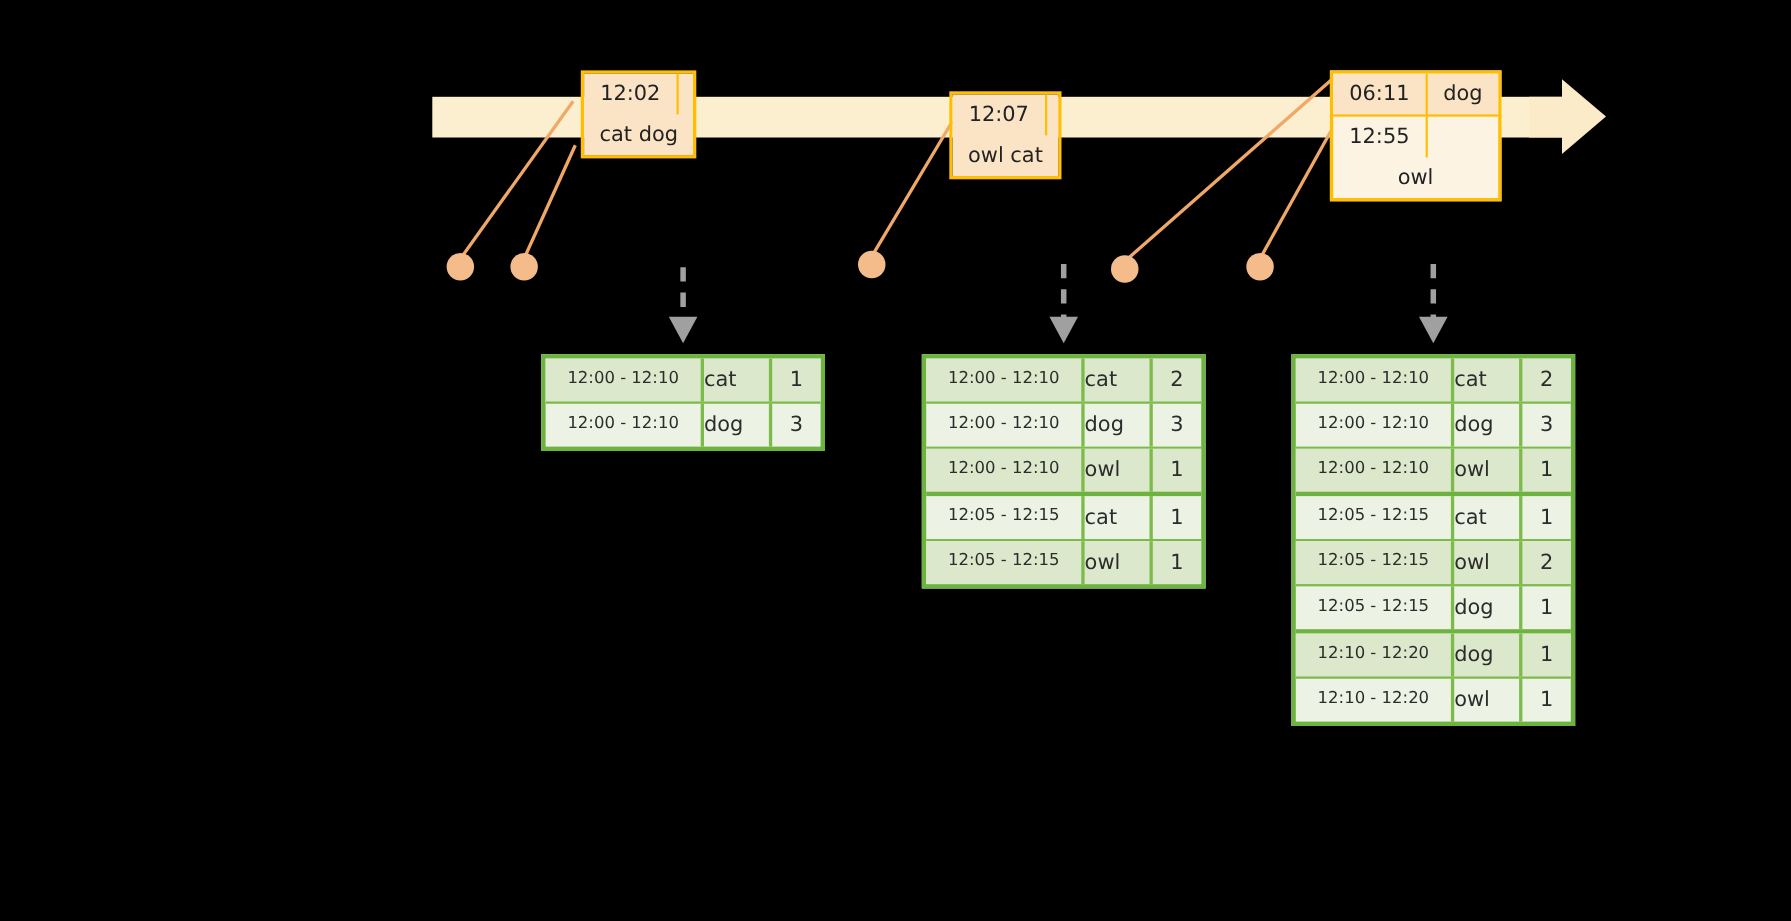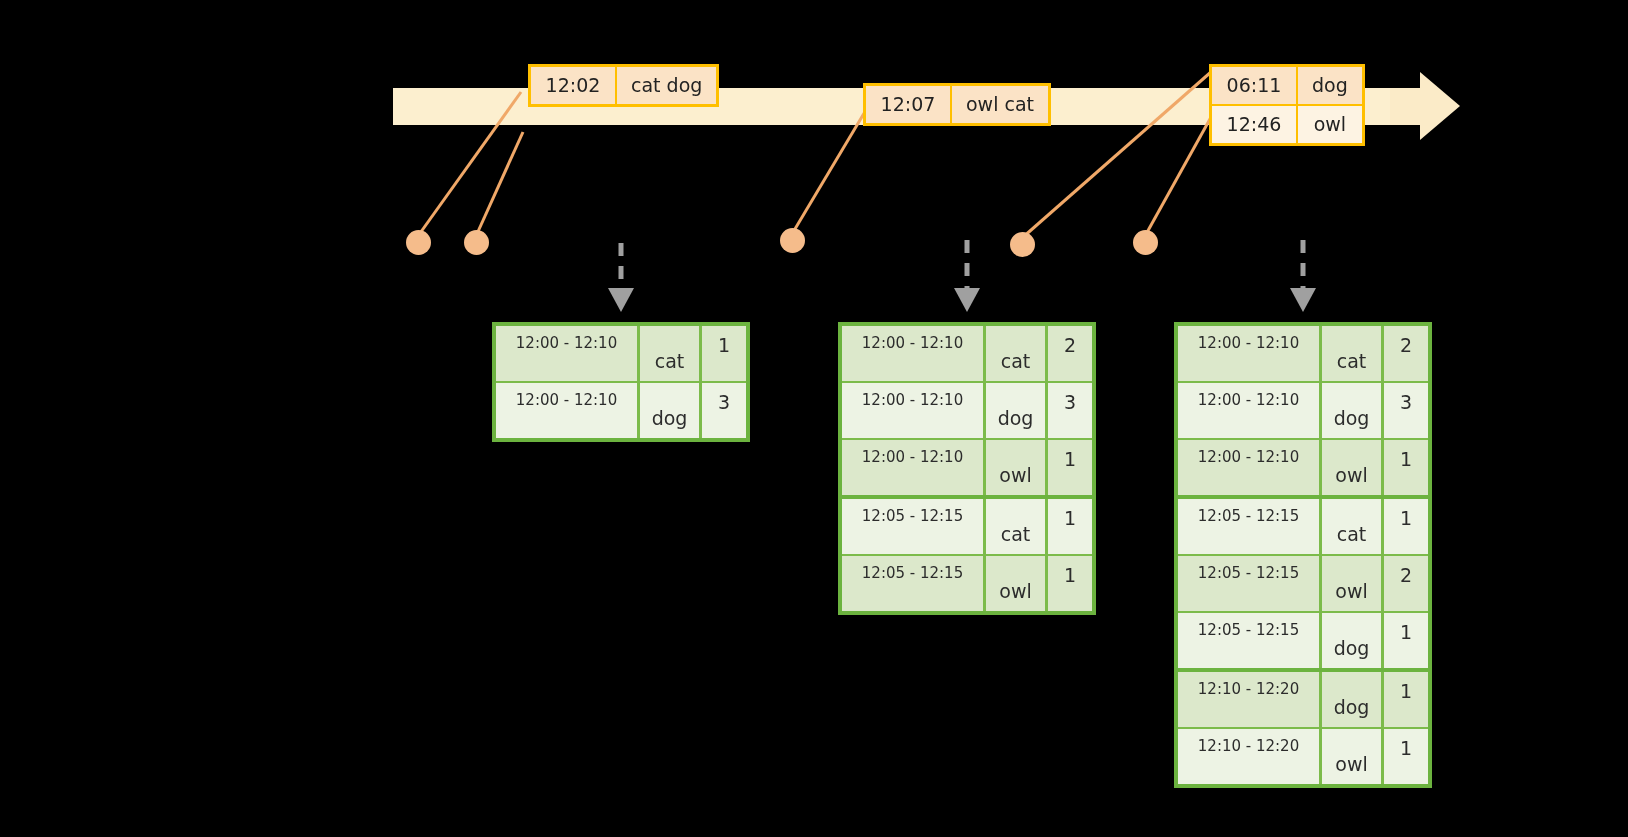--- a/index.html
+++ b/index.html
@@ -52,21 +52,21 @@
     border: 3px solid #FFBF00;
     box-sizing: border-box;
     background: #FDF3E3;
     z-index: 6;
   }
   .event-row {
     display: flex;
     align-items: stretch;
     border-bottom: 2px solid #FFBF00;
   }
-  .event-row:last-child { border-bottom: none; }
+  .event-row:last-child { border-bottom: none; flex-direction: column; }
   .event-row.shade { background: #FBE3C6; }
   .event-time {
     width: 86px;
     text-align: center;
     font-size: 19px;
     color: #222222;
     padding: 7px 0 8px 0;
     border-right: 2px solid #FFBF00;
     box-sizing: border-box;
     white-space: nowrap;
@@ -122,24 +122,24 @@
     text-align: center;
     font-size: 15px;
     color: #2c2c2c;
     padding: 8px 0 9px 0;
     border-right: 3px solid #7CBB4A;
     box-sizing: border-box;
     white-space: nowrap;
   }
   .rt-word {
     width: 62px;
-    text-align: center;
+    text-align: left;
     font-size: 19px;
     color: #2c2c2c;
-    padding: 24px 0 9px 0;
+    padding: 8px 0 9px 0;
     border-right: 3px solid #7CBB4A;
     box-sizing: border-box;
   }
   .rt-count {
     width: 44px;
     text-align: center;
     font-size: 19px;
     color: #2c2c2c;
     padding: 8px 0 9px 0;
     box-sizing: border-box;
@@ -192,21 +192,21 @@
           <div class="event-time">12:07</div>
           <div class="event-words">owl cat</div>
         </div>
       </div>
       <div class="event-box" style="left: 1209px; top: 64px;">
         <div class="event-row shade">
           <div class="event-time">06:11</div>
           <div class="event-words">dog</div>
         </div>
         <div class="event-row">
-          <div class="event-time">12:46</div>
+          <div class="event-time">12:55</div>
           <div class="event-words">owl</div>
         </div>
       </div>
     </div>
 
   <div id="tables-layer">
       <div class="result-table" style="left: 492px; top: 322px;">
         <div class="rt-row band">
           <div class="rt-range">12:00 - 12:10</div>
           <div class="rt-word">cat</div>

